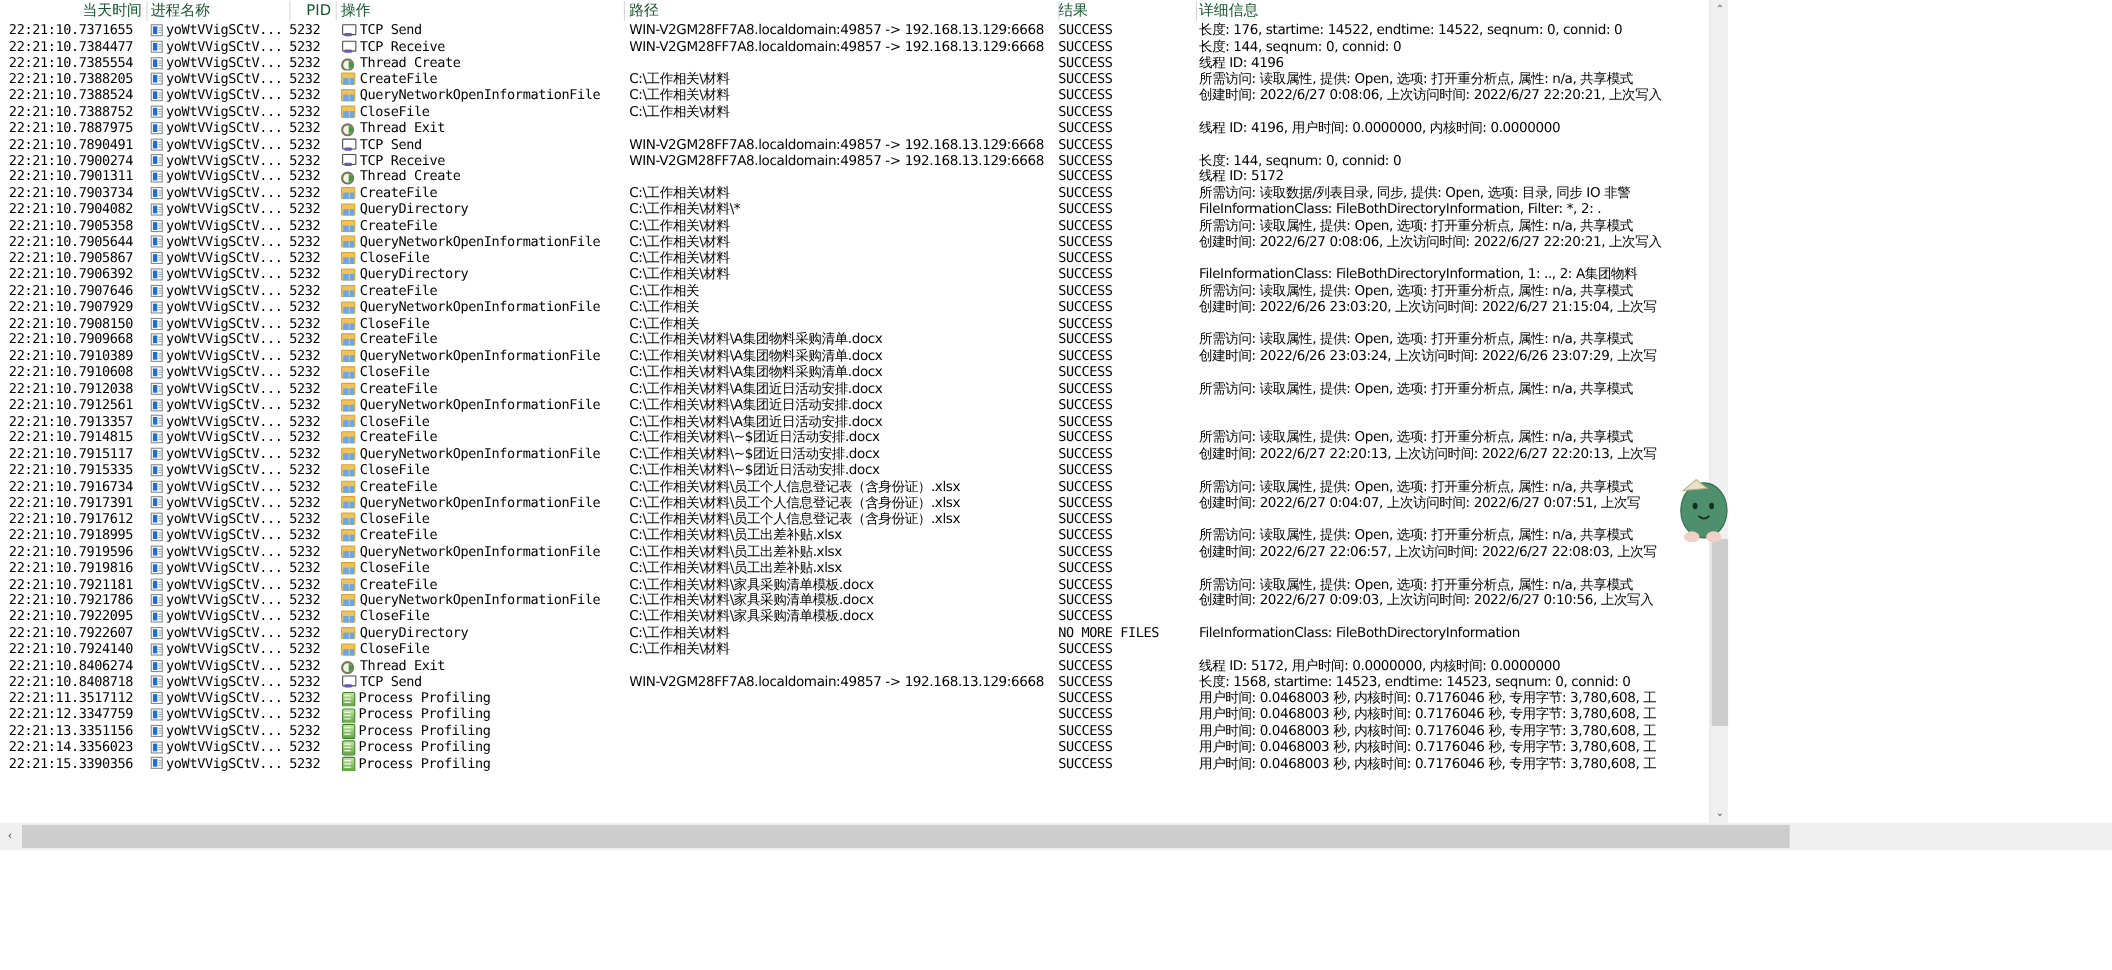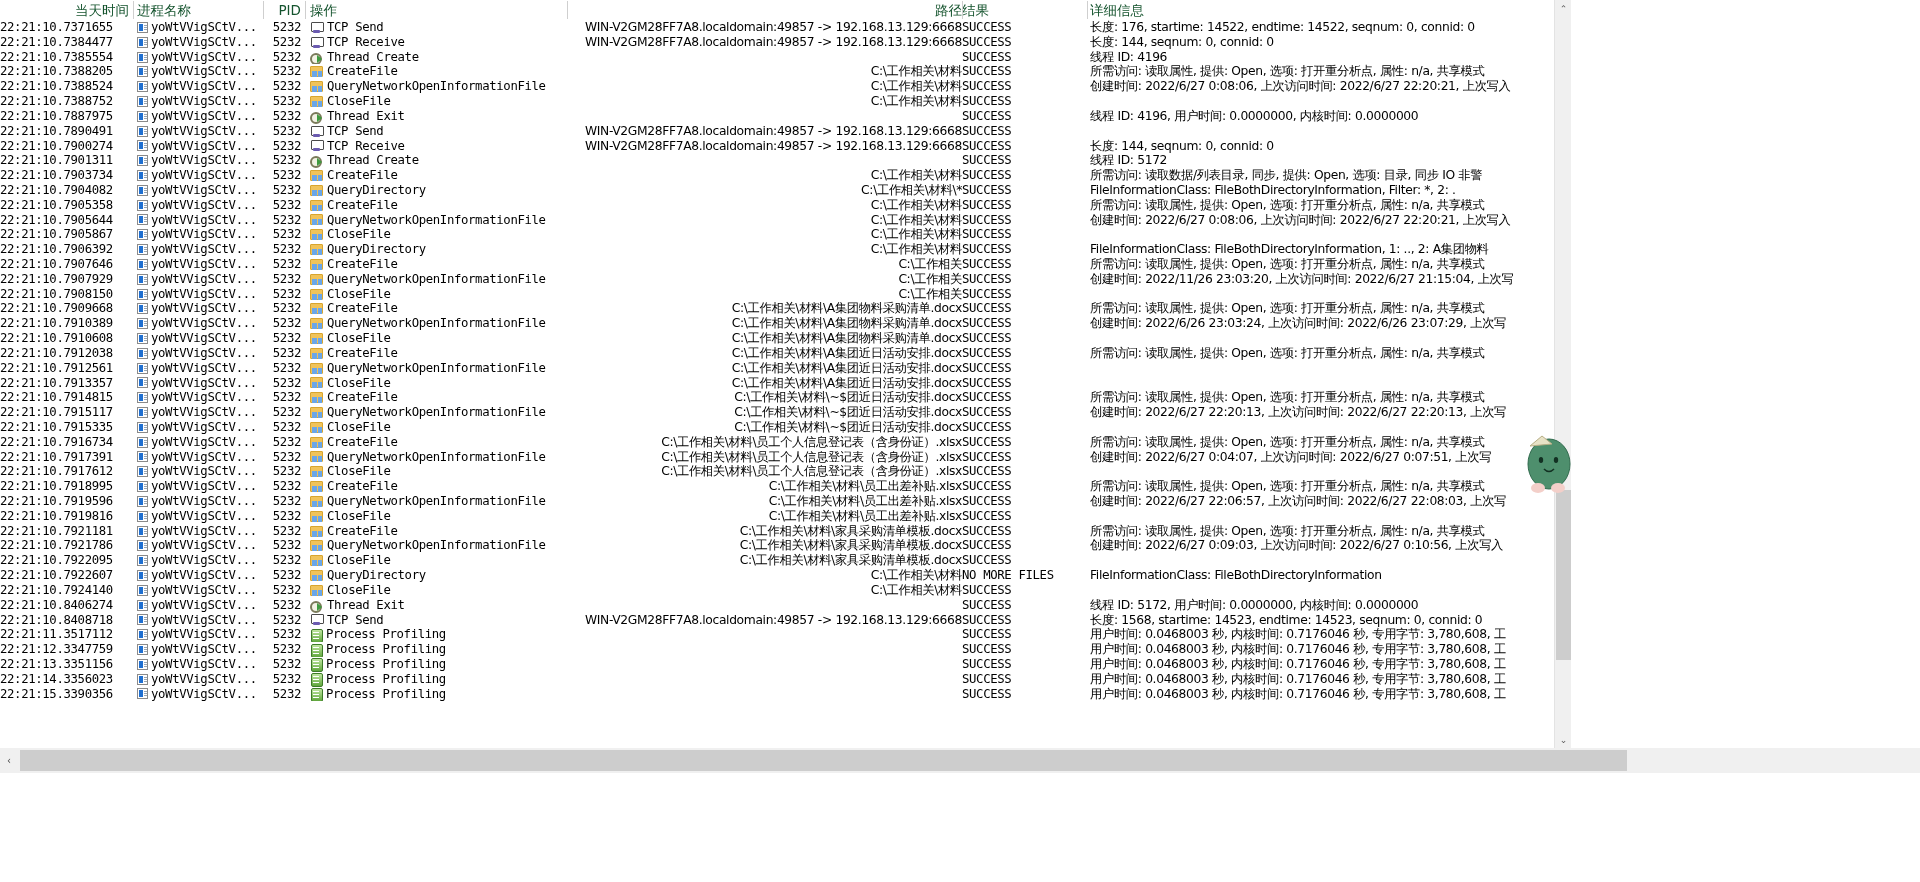--- a/index.html
+++ b/index.html
@@ -72,25 +72,25 @@
   }
   .c {
     height: 14.82px;
     line-height: 14.82px;
     overflow: hidden;
     white-space: nowrap;
     font-family: "DejaVu Sans Mono", "Liberation Mono", monospace;
     font-size: 12.3px;
     letter-spacing: -0.35px;
   }
-  .c-time   { width: 133px; text-align: left; padding-right: 4px; }
+  .c-time   { width: 133px; text-align: center; padding-right: 4px; }
   .c-proc   { width: 130px; display: flex; align-items: center; gap: 3px; padding-left: 4px; }
-  .c-pid    { width: 42px;  text-align: right; padding-right: 4px; }
+  .c-pid    { width: 42px;  text-align: left; padding-right: 4px; }
   .c-op     { width: 262px; display: flex; align-items: center; gap: 4px; padding-left: 5px; }
-  .c-path   { width: 395px; padding-left: 5px; text-align: right; }
+  .c-path   { width: 395px; padding-left: 5px; }
   .c-result { width: 125px; padding-left: 0; }
   .c-detail { width: 467px; padding-left: 3px; }
 
   .cjk { font-family: "DejaVu Sans", "Liberation Sans", sans-serif; }
 
   
   .ico { display: inline-block; flex: 0 0 auto; position: relative; }
 
   
   .ico-proc {
@@ -537,21 +537,21 @@
           <span class="ico ico-proc"></span>
           <span>yoWtVVigSCtV...</span>
         </div>
         <div class="c c-pid">5232</div>
         <div class="c c-op">
           <span class="ico ico-file"></span>
           <span>QueryNetworkOpenInformationFile</span>
         </div>
         <div class="c c-path cjk">C:\工作相关</div>
         <div class="c c-result">SUCCESS</div>
-        <div class="c c-detail cjk">创建时间: 2022/11/26 23:03:20, 上次访问时间: 2022/6/27 21:15:04, 上次写</div>
+        <div class="c c-detail cjk">创建时间: 2022/6/26 23:03:20, 上次访问时间: 2022/6/27 21:15:04, 上次写</div>
       </div>
       <div class="row">
         <div class="c c-time">22:21:10.7908150</div>
         <div class="c c-proc">
           <span class="ico ico-proc"></span>
           <span>yoWtVVigSCtV...</span>
         </div>
         <div class="c c-pid">5232</div>
         <div class="c c-op">
           <span class="ico ico-file"></span>

